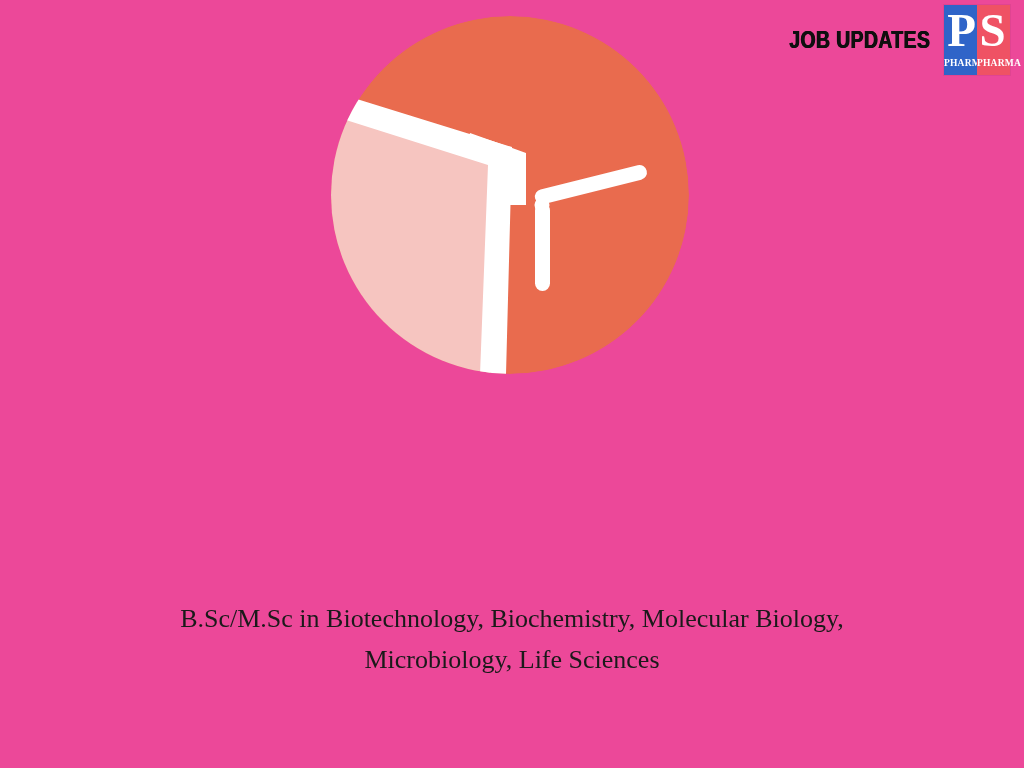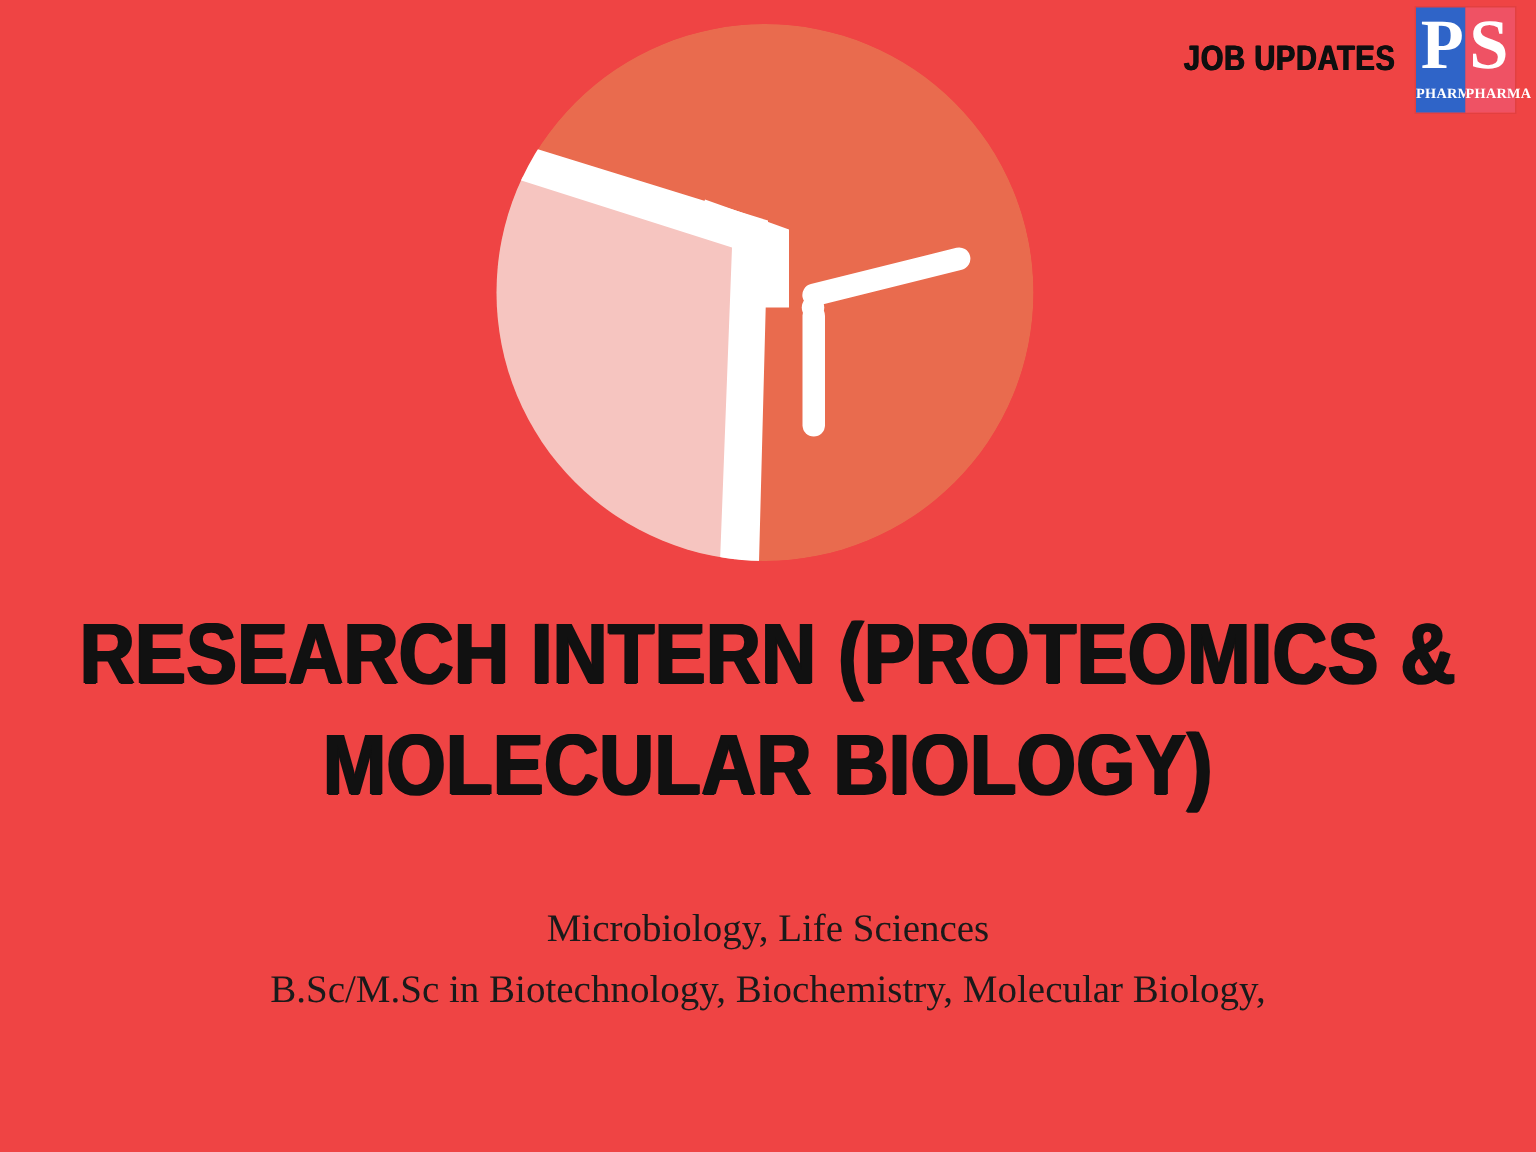--- a/index.html
+++ b/index.html
@@ -12,21 +12,21 @@
     height: 768px;
     overflow: hidden;
     font-family: "Liberation Sans", sans-serif;
     -webkit-font-smoothing: antialiased;
   }
 
   .poster {
     position: relative;
     width: 1024px;
     height: 768px;
-    background: #ef4444;
+    background: #ec4899;
   }
 
   
   .header-brand {
     position: absolute;
     top: 0;
     right: 14px;
     height: 80px;
     display: flex;
     align-items: center;
@@ -178,23 +178,19 @@
 
         <rect x="205" y="188" width="15" height="88" rx="7.5" fill="#FFFFFF"></rect>
 
         <rect x="205" y="176" width="115" height="15" rx="7.5" fill="#FFFFFF" transform="rotate(-14 205 183)"></rect>
 
         <circle cx="212" cy="190" r="7.5" fill="#FFFFFF"></circle>
       </g>
     </svg>
   </div>
 
-  <div class="title-block">
-    <div class="title-line">RESEARCH INTERN (PROTEOMICS &amp;</div>
-    <div class="title-line">MOLECULAR BIOLOGY)</div>
-  </div>
 
   <div class="subtitle-block">
+    <div class="subtitle-line">B.Sc/M.Sc in Biotechnology, Biochemistry, Molecular Biology,</div>
     <div class="subtitle-line">Microbiology, Life Sciences</div>
-    <div class="subtitle-line">B.Sc/M.Sc in Biotechnology, Biochemistry, Molecular Biology,</div>
   </div>
 
 </div>
 
 </body></html>

